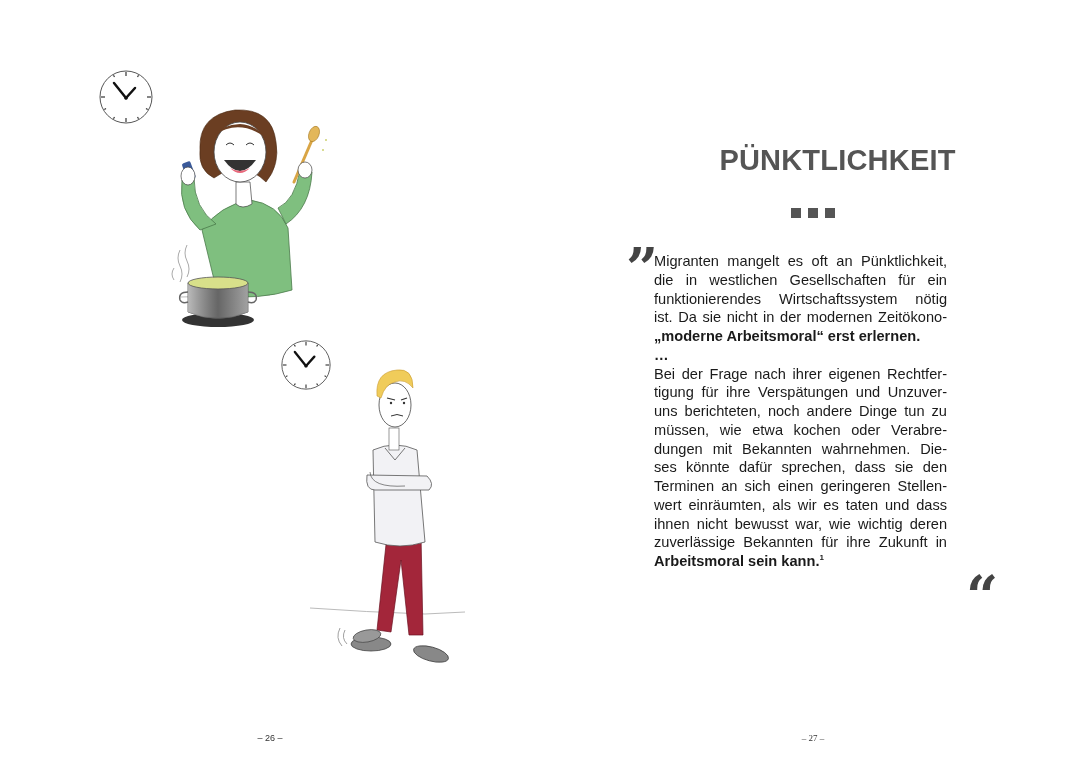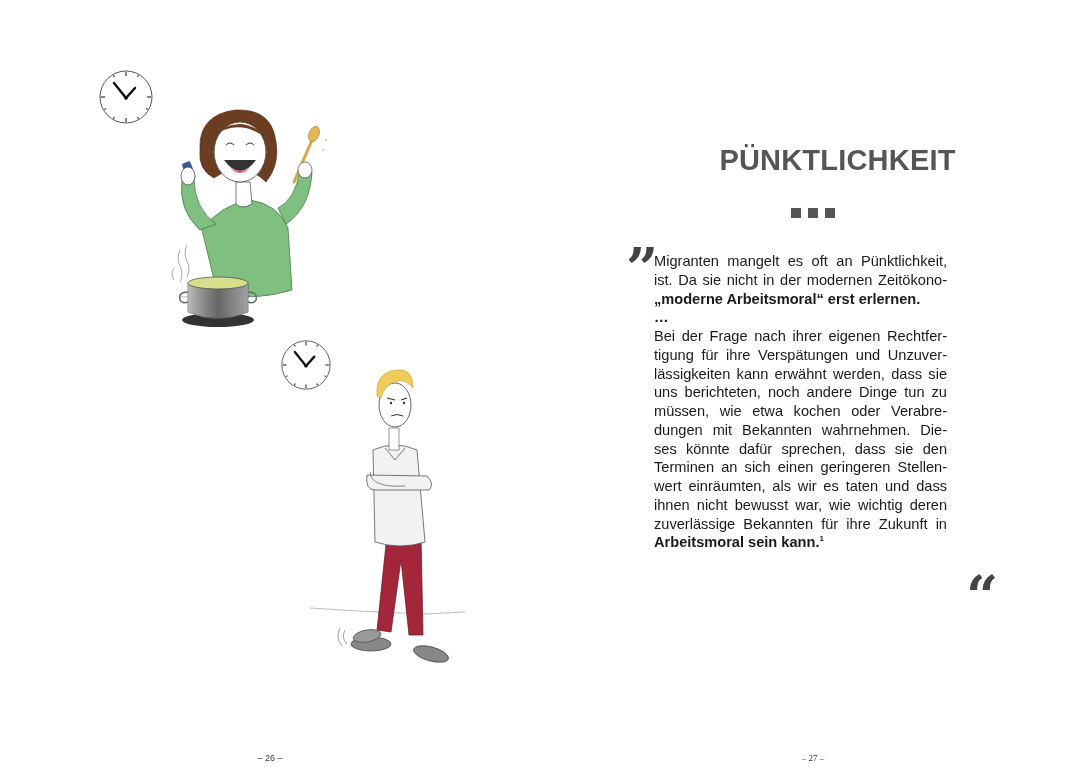--- a/index.html
+++ b/index.html
@@ -9,21 +9,20 @@
     font-family: "Liberation Sans", sans-serif;
   }
   .page { position: absolute; top: 0; height: 767px; }
   .page-left { left: 0; width: 541px; }
   .page-right { left: 541px; width: 541px; }
 
   .page-number {
     position: absolute; top: 733px; width: 100px;
     font-size: 9px; color: #333; text-align: center;
     font-family: "Liberation Sans", sans-serif;
-    margin-top: 20px;
   }
   .page-left .page-number { left: 220px; }
   .page-right .page-number { left: 222px; font-family: Liberation Serif, serif; }
 
   .illustration { position: absolute; }
 
   .chapter-title {
     position: absolute; left: 0; top: 144px; width: 541px;
     padding-left: 4px; box-sizing: border-box;
     text-align: center; padding-right: 16px;
@@ -202,26 +201,27 @@
   <div class="ornament">
     <div class="sq"></div>
     <div class="sq"></div>
     <div class="sq"></div>
   </div>
 
   <div class="quote-open">”</div>
 
   <div class="quote-text">
     <span class="line">Migranten mangelt es oft an Pünktlichkeit,</span>
+    <span class="line">die in westlichen Gesellschaften für ein</span>
+    <span class="line">funktionierendes Wirtschaftssystem nötig</span>
     <span class="line">ist. Da sie nicht in der modernen Zeitökono-</span>
     <span class="line last">„moderne Arbeitsmoral“ erst erlernen.</span>
     <span class="line last">…</span>
     <span class="line">Bei der Frage nach ihrer eigenen Rechtfer-</span>
     <span class="line">tigung für ihre Verspätungen und Unzuver-</span>
-    <span class="line">lässigkeiten kann erwähnt werden, dass sie</span>
     <span class="line">uns berichteten, noch andere Dinge tun zu</span>
     <span class="line">müssen, wie etwa kochen oder Verabre-</span>
     <span class="line">dungen mit Bekannten wahrnehmen. Die-</span>
     <span class="line">ses könnte dafür sprechen, dass sie den</span>
     <span class="line">Terminen an sich einen geringeren Stellen-</span>
     <span class="line">wert einräumten, als wir es taten und dass</span>
     <span class="line">ihnen nicht bewusst war, wie wichtig deren</span>
     <span class="line">zuverlässige Bekannten für ihre Zukunft in</span>
     <span class="line last"><span>Arbeitsmoral sein kann.</span><sup>1</sup></span>
   </div>

